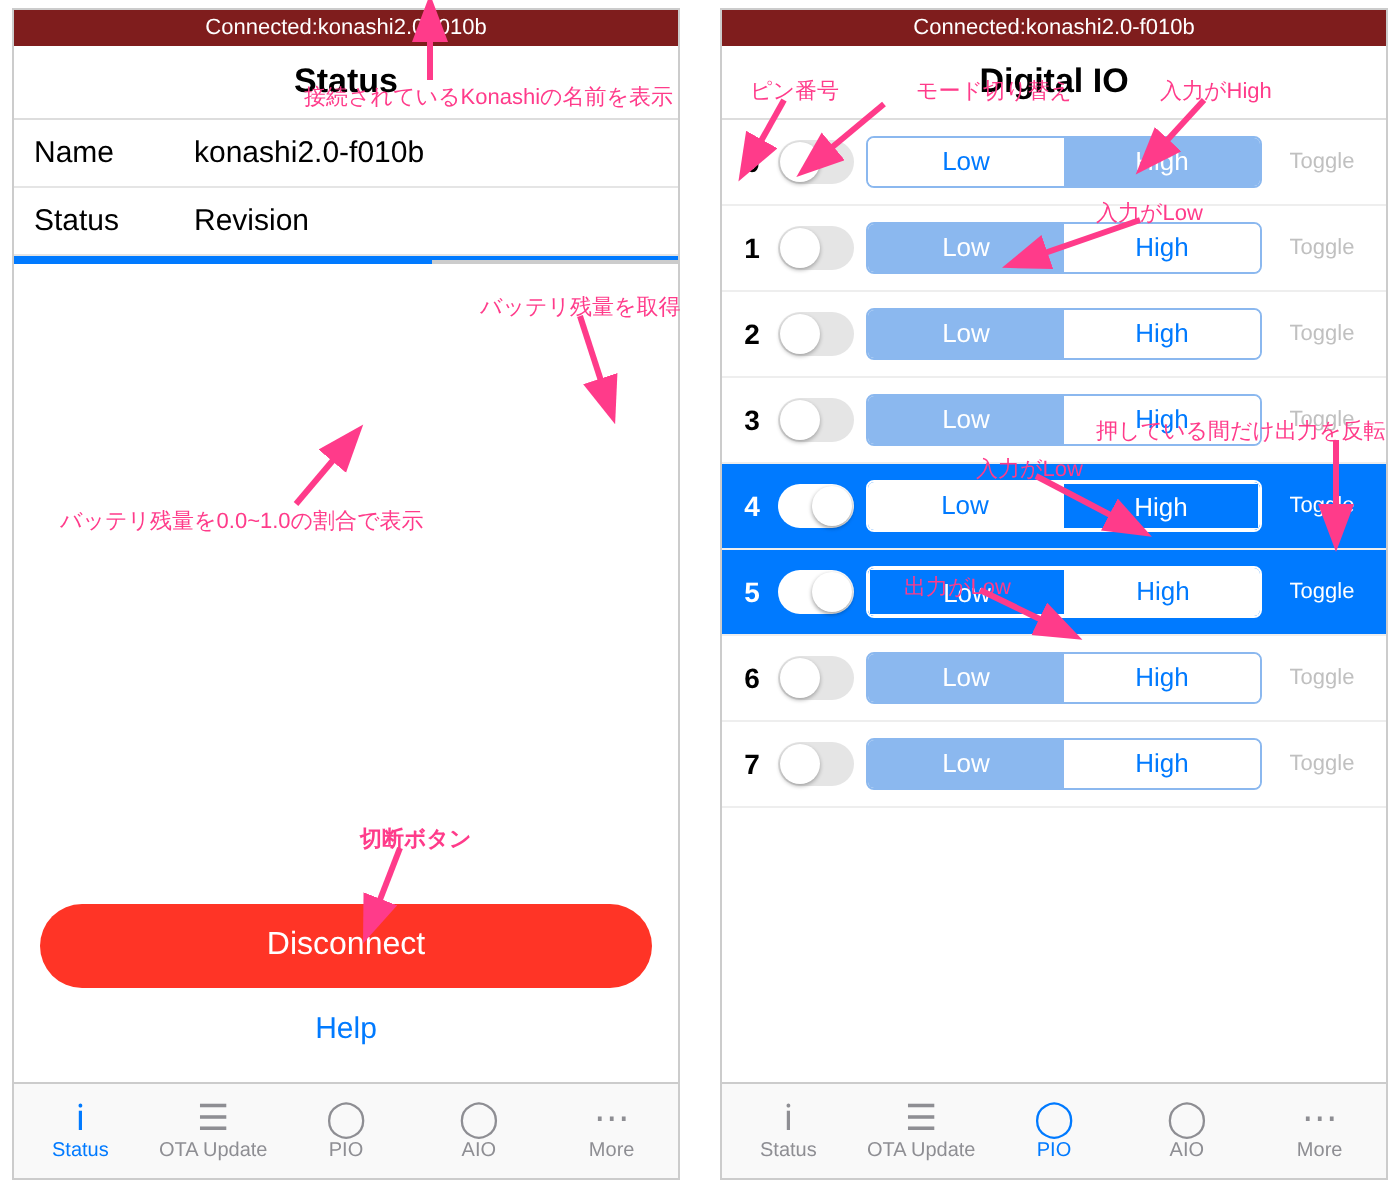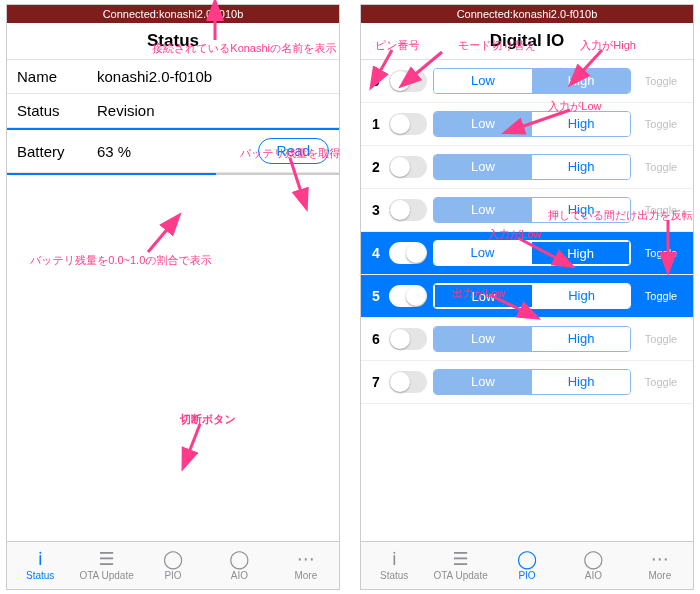--- a/index.html
+++ b/index.html
@@ -56,29 +56,28 @@
       <div class="label">Name</div>
       <div class="value">konashi2.0-f010b</div>
     </div>
     <div class="row">
       <div class="label">Status</div>
       <div class="value">Revision</div>
     </div>
     <div class="progress">
         <div class="fill" style="width:100%"></div>
       </div>
-    <div class="row">
-      <div class="label">Battery</div>
-      <div class="value">63 %</div>
-      <button class="read-btn">Read</button>
-    </div>
     <div class="progress">
         <div class="fill" style="width:63%"></div>
       </div>
 
+    <div class="bottom-actions">
+      <button class="disconnect-btn">Disconnect</button>
+      <a class="help-link">Help</a>
+    </div>
   </div>
   <div class="tabbar">
     <div class="tab active">
         <span class="tab-icon">ℹ︎</span>
         <span>Status</span>
       </div>
     <div class="tab">
         <span class="tab-icon">☰</span>
         <span>OTA Update</span>
       </div>

